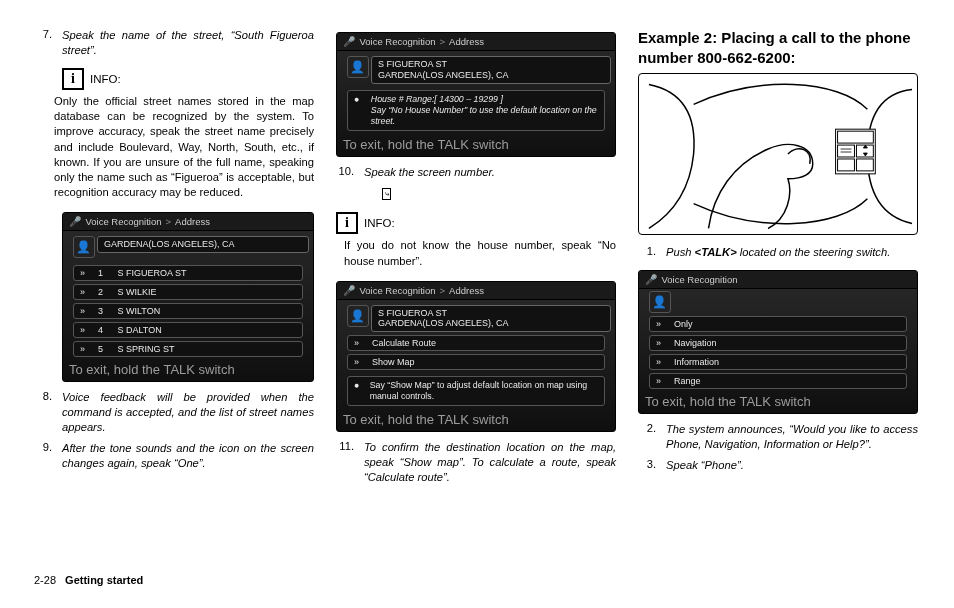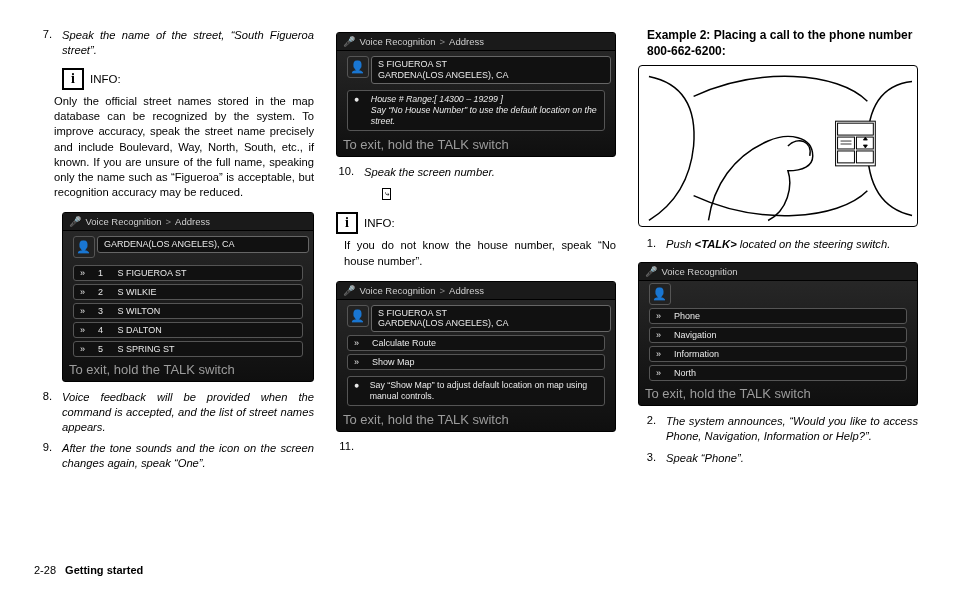--- a/index.html
+++ b/index.html
@@ -72,31 +72,31 @@
     display:flex; gap:6px; align-items:center; font-size:9px; background:#111;
   }
   .opt .sp { width:12px; font-size:9px; }
   .msg {
     border:1px solid #555; border-radius:3px; padding:3px 6px; margin:6px 6px 4px 6px;
     font-size:8.8px; line-height:1.25; background:#111; display:flex; gap:6px;
   }
   .msg .ic { width:12px; }
   .foot { font-size:13px; color:#9c9c9c; padding:2px 6px 0 6px; }
 
-  .example-h { font-weight:bold; font-size:12px; margin-bottom:6px; line-height:1.3;margin-left:9px; }
+  .example-h { font-weight:bold; font-size:15px; margin-bottom:6px; line-height:1.3; }
 
   
   .illus {
     border:1px solid #000; border-radius:4px; height:160px; margin-bottom:10px;
     position:relative; overflow:hidden; background:#fff;
   }
   .illus svg { width:100%; height:100%; }
 
   .footer {
-    position:absolute; left:34px; bottom:32px;
+    position:absolute; left:34px; bottom:22px;
     font-size:11px;
   }
   .footer .pn { margin-right:6px; }
   .footer .sec { font-weight:bold; }
   b { font-weight:bold; }
 </style>
 </head>
 <body>
 
 <div class="page">
@@ -211,20 +211,21 @@
         <div class="msg">
           <span class="ic">●</span>
           <span>Say “Show Map” to adjust default location on map using manual controls.</span>
         </div>
       </div>
       <div class="foot">To exit, hold the TALK switch</div>
     </div>
 
     <div class="num-item">
       <div class="n">11.</div>
+      <div class="t">To confirm the destination location on the map, speak “Show map”. To calculate a route, speak “Calculate route”.</div>
     </div>
   </div>
 
   <div class="col col3">
 
     <div class="example-h">Example 2: Placing a call to the phone number 800-662-6200:</div>
 
     <div class="illus">
       <svg viewBox="0 0 280 160">
         <g fill="none" stroke="#000" stroke-width="1.5">
@@ -265,33 +266,33 @@
       <div class="titlebar">
         <span class="mic">🎤</span>
         <span>Voice Recognition</span>
       </div>
       <div class="body">
         <div class="rel" style="min-height:22px;">
           <div class="face-icon">👤</div>
         </div>
         <div class="opt">
             <span class="sp">»</span>
-            <span>Phone</span>
+            <span>Only</span>
           </div>
         <div class="opt">
             <span class="sp">»</span>
             <span>Navigation</span>
           </div>
         <div class="opt">
             <span class="sp">»</span>
             <span>Information</span>
           </div>
         <div class="opt">
             <span class="sp">»</span>
-            <span>North</span>
+            <span>Range</span>
           </div>
       </div>
       <div class="foot">To exit, hold the TALK switch</div>
     </div>
 
     <div class="num-item">
       <div class="n">2.</div>
       <div class="t">The system announces, “Would you like to access Phone, Navigation, Information or Help?”.</div>
     </div>
     <div class="num-item">

